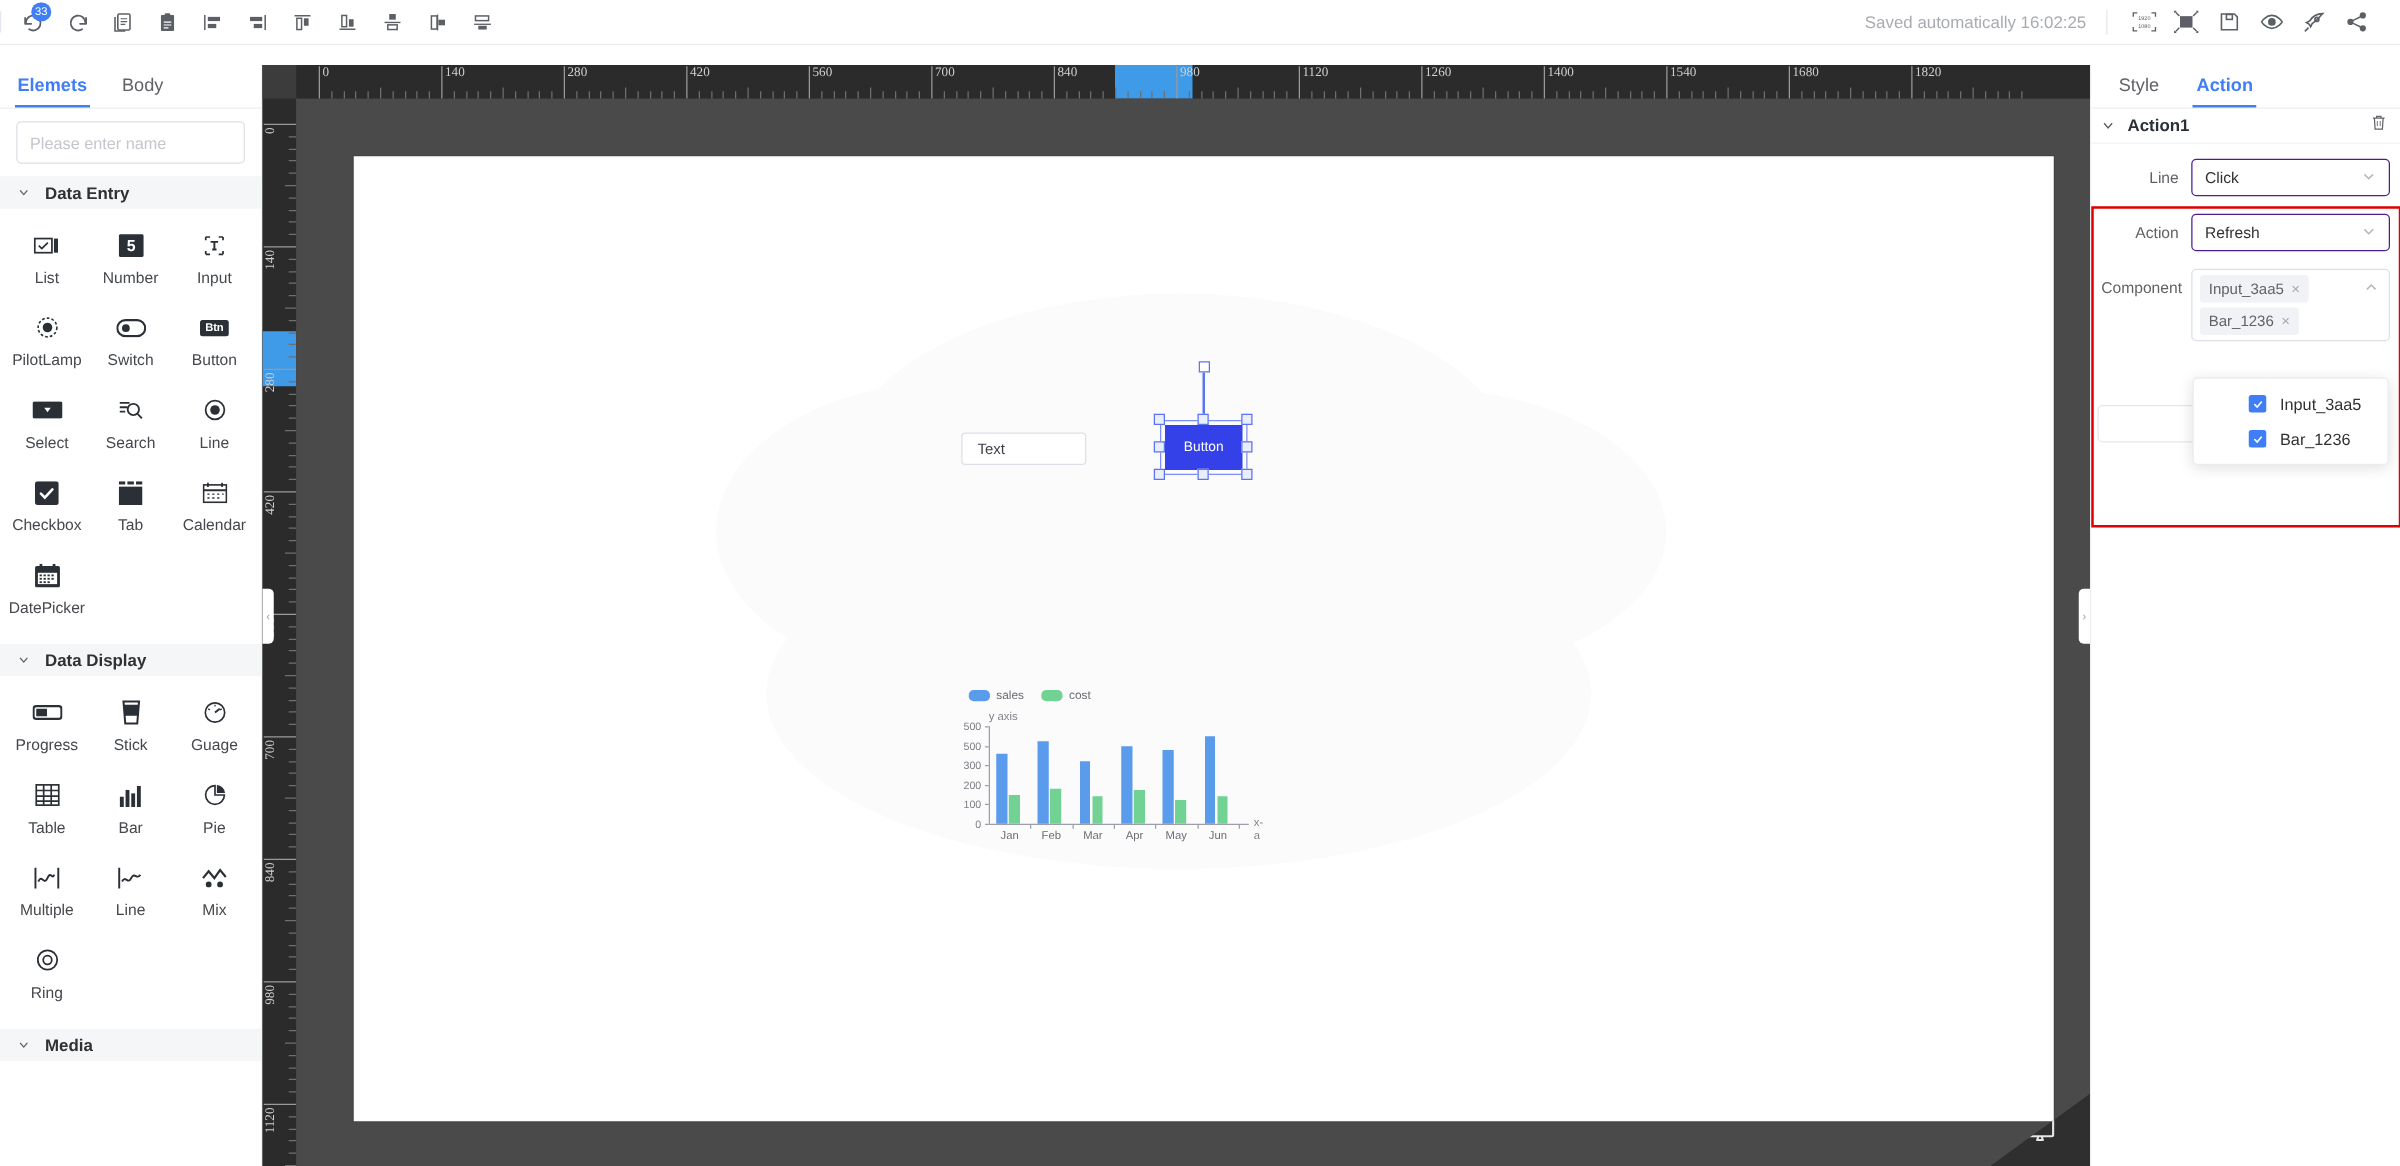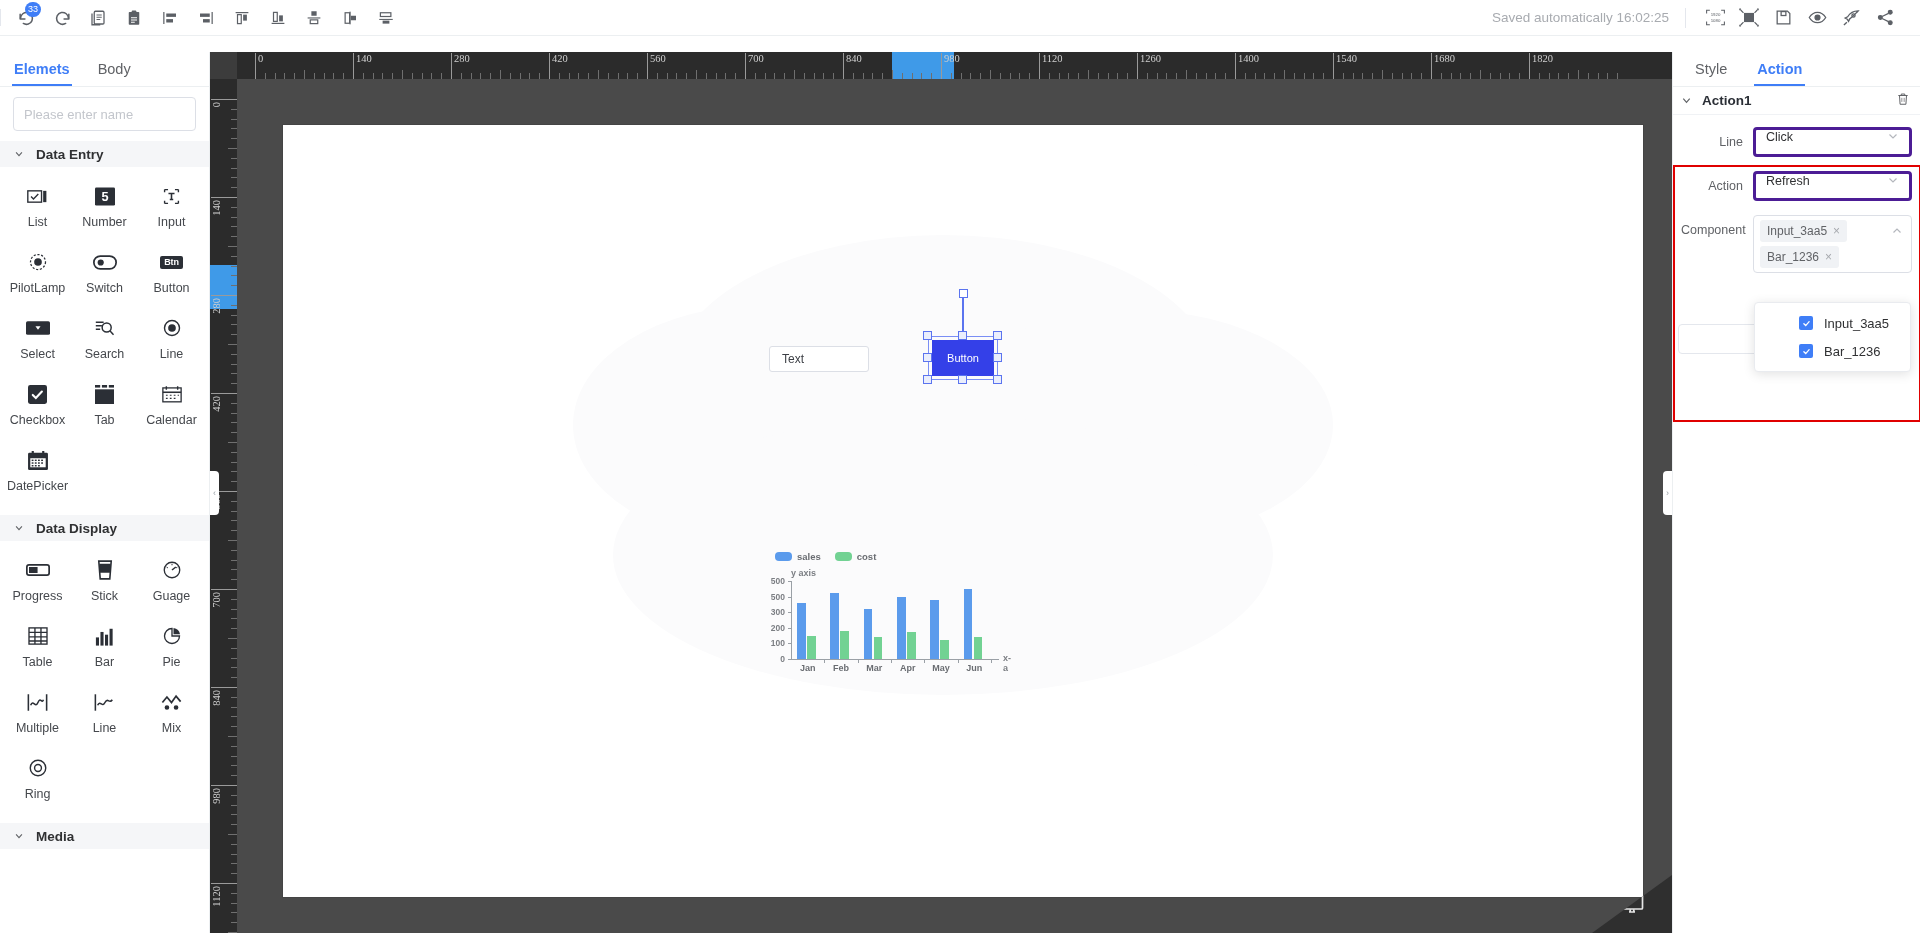--- a/index.html
+++ b/index.html
@@ -83,21 +83,21 @@
 
   .el-text { position:absolute; border:1px solid #dcdfe6; border-radius:3px; background:#fff;
              display:flex; align-items:center; padding-left:12px; font-size:12px; color:#3c3f45; }
   .el-button { position:absolute; background:#3440e8; color:#fff; display:flex;
                align-items:center; justify-content:center; font-size:11px; }
   .sel-frame { position:absolute; border:1px solid #7a8ef5; }
   .handle { position:absolute; width:9px; height:9px; background:#eaeefc; border:1.5px solid #5b74ef; }
   .rot-stem { position:absolute; width:2px; background:#5b74ef; }
   .rot-knob { position:absolute; width:9px; height:9px; background:#fff; border:1.5px solid #5b74ef; }
 
-  .chart { position:absolute;font-weight:bold; }
+  .chart { position:absolute; }
   .legend { display:flex; gap:14px; align-items:center; margin-bottom:6px; padding-left:14px;}
   .legend-item { display:flex; align-items:center; gap:5px; font-size:9.5px; color:#6a6d72; }
   .legend-swatch { width:17px; height:9px; border-radius:4px; }
   .ylabel { font-size:9px; color:#7b7e83; margin-left:30px; }
   .plot { position:relative; }
   .axis-line { position:absolute; background:#9aa0a6; }
   .ytick-lbl { position:absolute; font-size:8.5px; color:#7b7e83; text-align:right; width:22px; }
   .xtick-lbl { position:absolute; font-size:9px; color:#6a6d72; text-align:center; }
   .bar { position:absolute; }
   .axis-tick { position:absolute; background:#9aa0a6; }
@@ -122,22 +122,22 @@
   .rp-tab.active { color:#3f7ef7; font-weight:600; }
   .rp-tab.active::after { content:""; position:absolute; left:-3px; right:-3px; bottom:0; height:2px;
                           background:#3f7ef7; }
   .action-head { height:28px; display:flex; align-items:center; gap:10px; padding:0 10px 0 8px;
                  border-bottom:1px solid #f0f2f5; }
   .action-head .ttl { font-size:13.5px; font-weight:700; color:#2b2f36; }
   .action-head .del { margin-left:auto; color:#606266; cursor:pointer; }
   .frm-row { display:flex; align-items:flex-start; padding:0 8px; margin-top:12px; }
   .frm-lbl { width:72px; flex:0 0 72px; text-align:right; padding-right:10px; font-size:12.5px;
              color:#606266; line-height:30px; }
-  .sel-box { flex:1; min-height:30px; border:3px solid #4c1d95; border-radius:4px; display:flex;
-             padding:0 10px; font-size:12.5px; color:#303133;
+  .sel-box { flex:1; min-height:30px; border:1px solid #4c1d95; border-radius:4px; display:flex;
+             align-items:center; padding:0 10px; font-size:12.5px; color:#303133;
              position:relative; background:#fff; cursor:pointer; }
   .sel-box .caret { margin-left:auto; color:#b4b7bd; }
   .tag-box { flex:1; min-height:30px; border:1px solid #dcdfe6; border-radius:4px; padding:4px 24px 4px 6px;
              display:flex; flex-wrap:wrap; gap:4px; position:relative; background:#fff; cursor:pointer;}
   .tag { background:#f0f2f5; border-radius:3px; height:22px; display:inline-flex; align-items:center;
          gap:6px; padding:0 7px; font-size:12px; color:#606266; }
   .tag .x { color:#a6a9ae; font-size:12px; cursor:pointer; }
   .tag-box .caret { position:absolute; right:8px; top:7px; color:#b4b7bd; }
   .dropdown { position:absolute; background:#fff; border:1px solid #e9ebef; border-radius:4px;
               box-shadow:0 2px 12px rgba(0,0,0,.12); padding:6px 0; z-index:30; }

